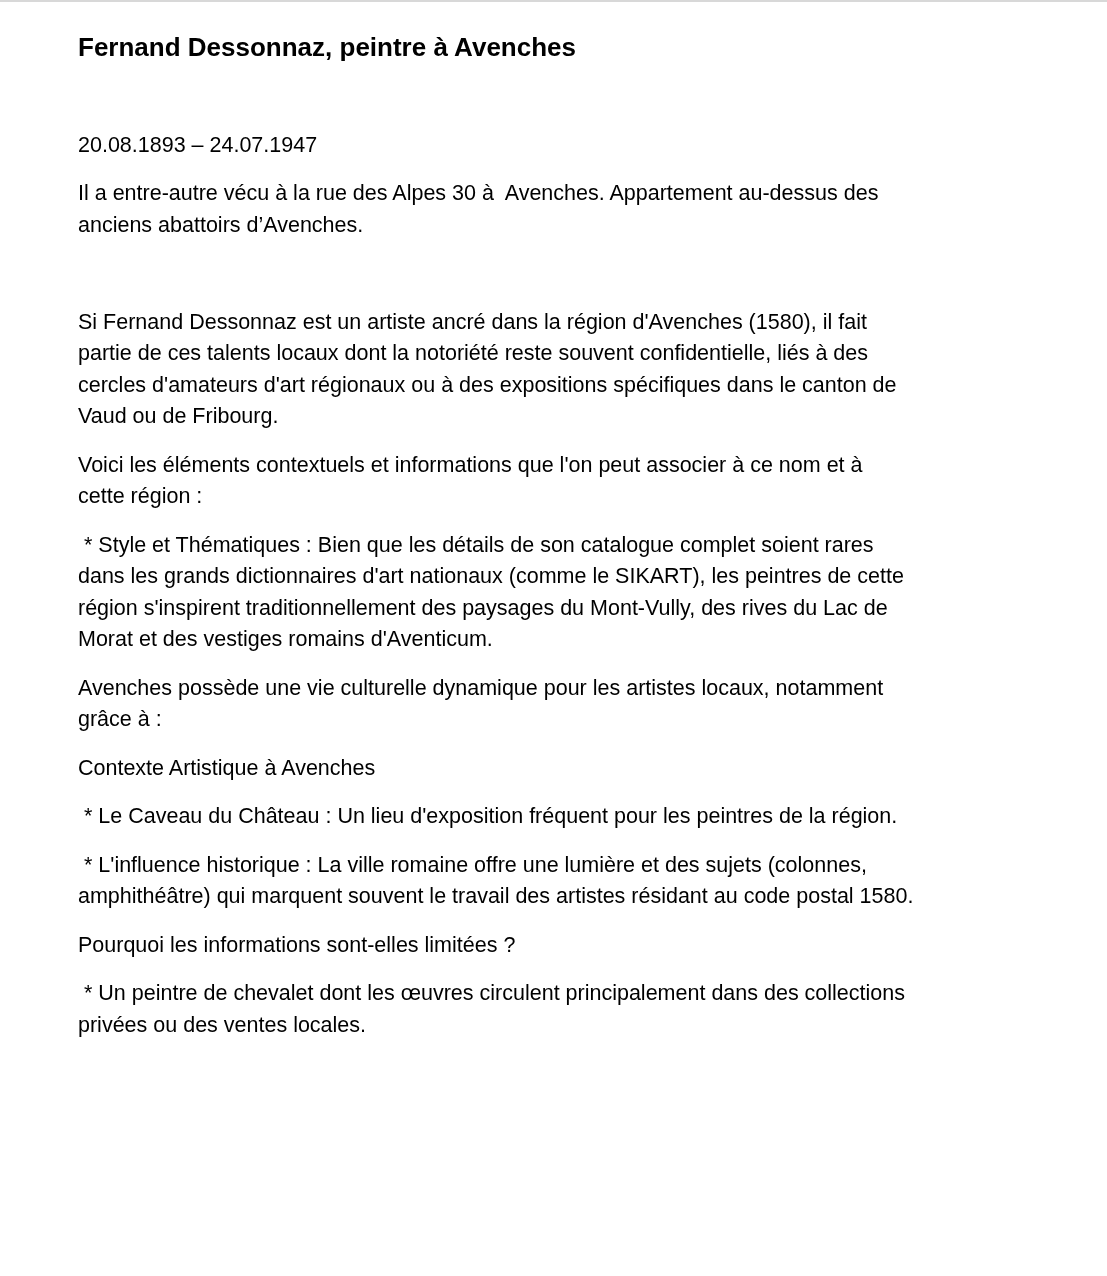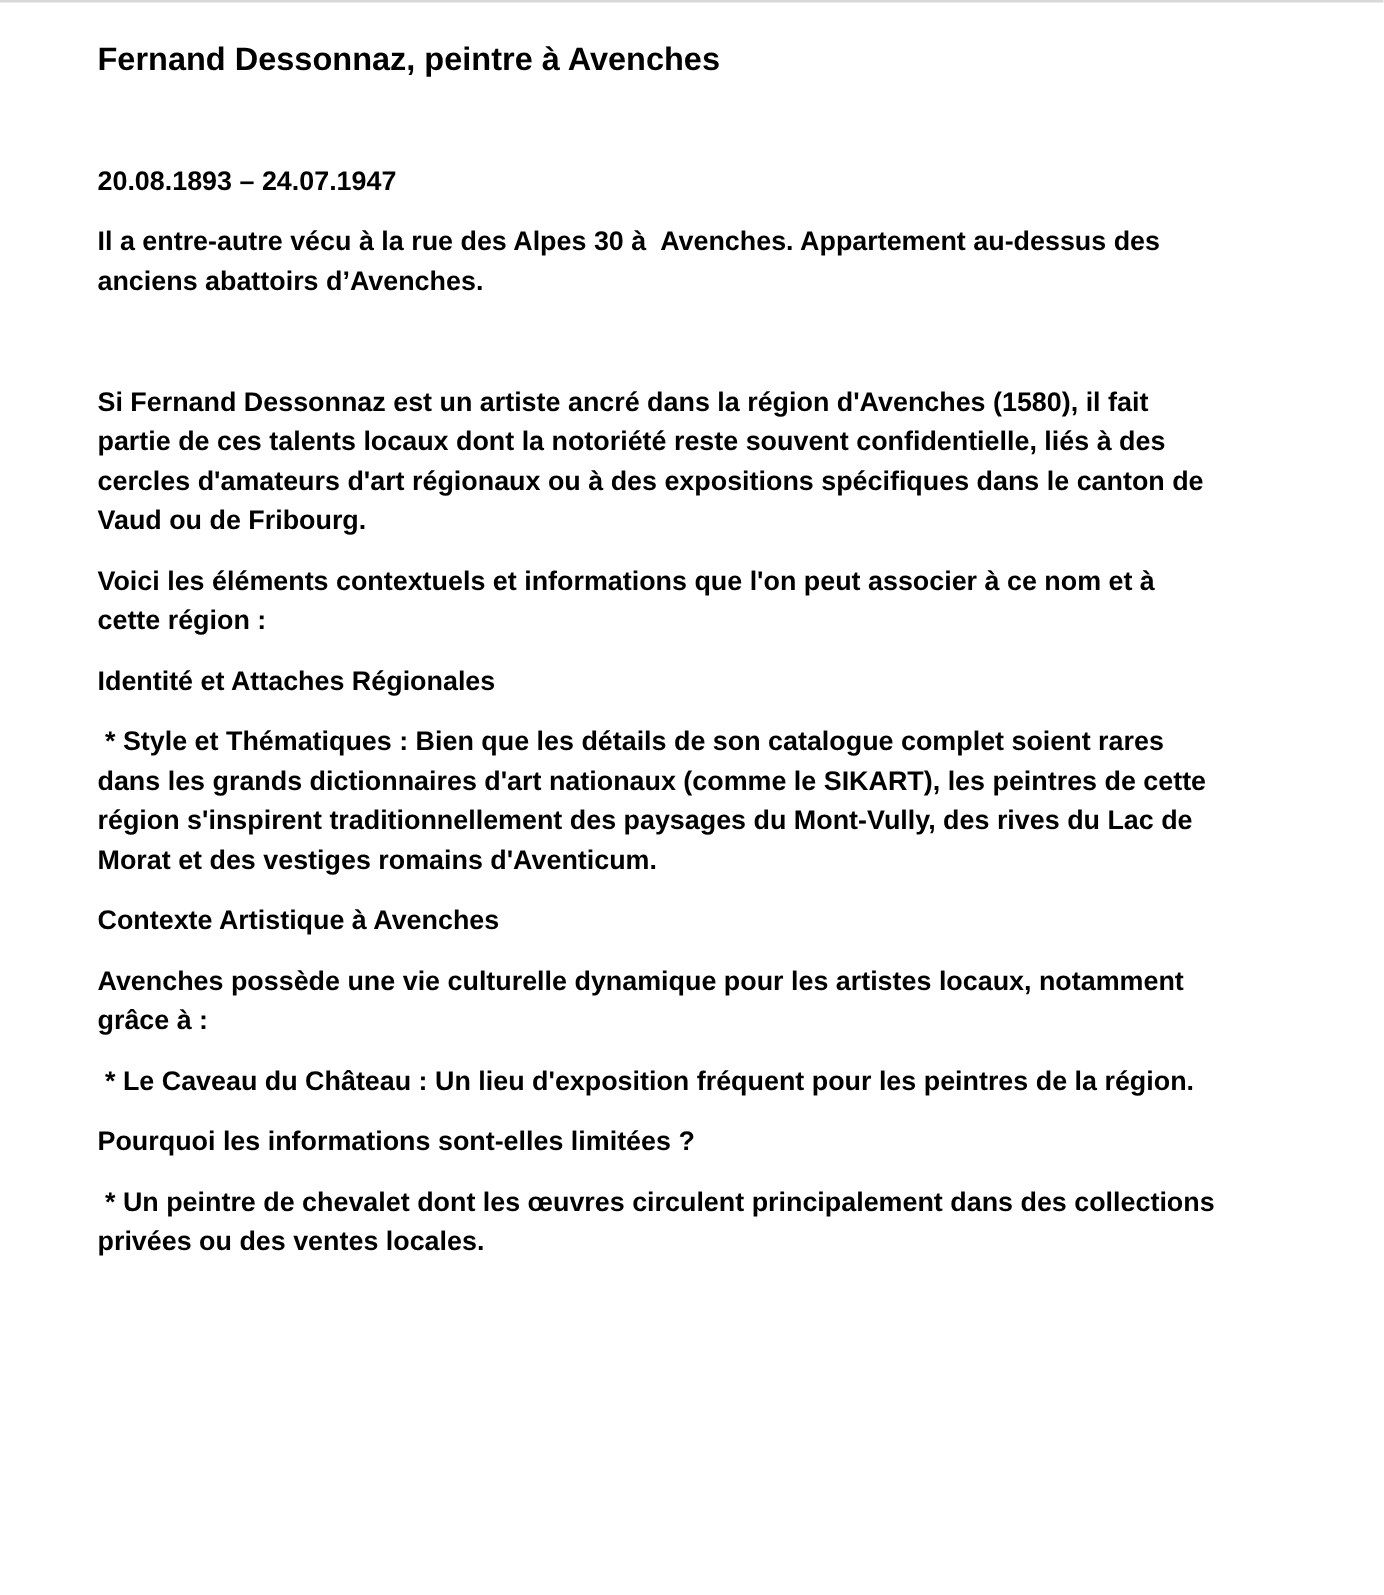--- a/index.html
+++ b/index.html
@@ -31,21 +31,21 @@
   .doc-title {
     font-size: 26px;
     line-height: 34px;
     font-weight: 700;
     margin: 0 0 17px 0;
     white-space: pre-wrap;
   }
   .doc-p {
     font-size: 21.5px;
     line-height: 31.5px;
-    font-weight: 700;
+    font-weight: 400;
     margin: 0 0 17px 0;
     white-space: pre-wrap;
   }
   .blank-line {
     height: 31.5px;
     margin: 0 0 17px 0;
   }
 </style>
 </head>
 <body>
@@ -67,35 +67,36 @@
     <div class="blank-line"></div>
 
     <p class="doc-p">Si Fernand Dessonnaz est un artiste ancré dans la région d'Avenches (1580), il fait
 partie de ces talents locaux dont la notoriété reste souvent confidentielle, liés à des
 cercles d'amateurs d'art régionaux ou à des expositions spécifiques dans le canton de
 Vaud ou de Fribourg.</p>
 
     <p class="doc-p">Voici les éléments contextuels et informations que l'on peut associer à ce nom et à
 cette région :</p>
 
-    <p class="doc-p">Identité et Attaches Régionales</p>
 
 
     <p class="doc-p"> * Style et Thématiques : Bien que les détails de son catalogue complet soient rares
 dans les grands dictionnaires d'art nationaux (comme le SIKART), les peintres de cette
 région s'inspirent traditionnellement des paysages du Mont-Vully, des rives du Lac de
 Morat et des vestiges romains d'Aventicum.</p>
 
-    <p class="doc-p">Contexte Artistique à Avenches</p>
-
     <p class="doc-p">Avenches possède une vie culturelle dynamique pour les artistes locaux, notamment
 grâce à :</p>
 
+    <p class="doc-p">Contexte Artistique à Avenches</p>
+
     <p class="doc-p"> * Le Caveau du Château : Un lieu d'exposition fréquent pour les peintres de la région.</p>
 
+    <p class="doc-p"> * L'influence historique : La ville romaine offre une lumière et des sujets (colonnes,
+amphithéâtre) qui marquent souvent le travail des artistes résidant au code postal 1580.</p>
 
     <p class="doc-p">Pourquoi les informations sont-elles limitées ?</p>
 
 
     <p class="doc-p"> * Un peintre de chevalet dont les œuvres circulent principalement dans des collections
 privées ou des ventes locales.</p>
 
   </div>
 </div>
 

